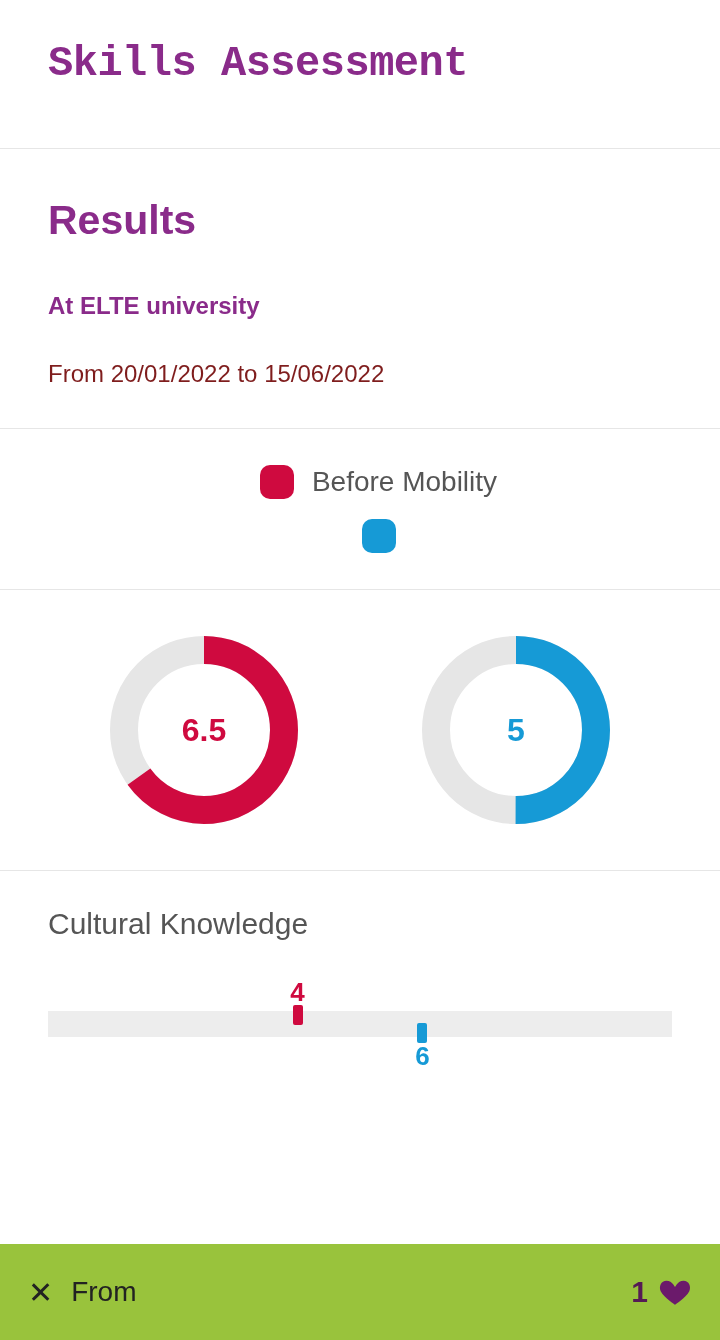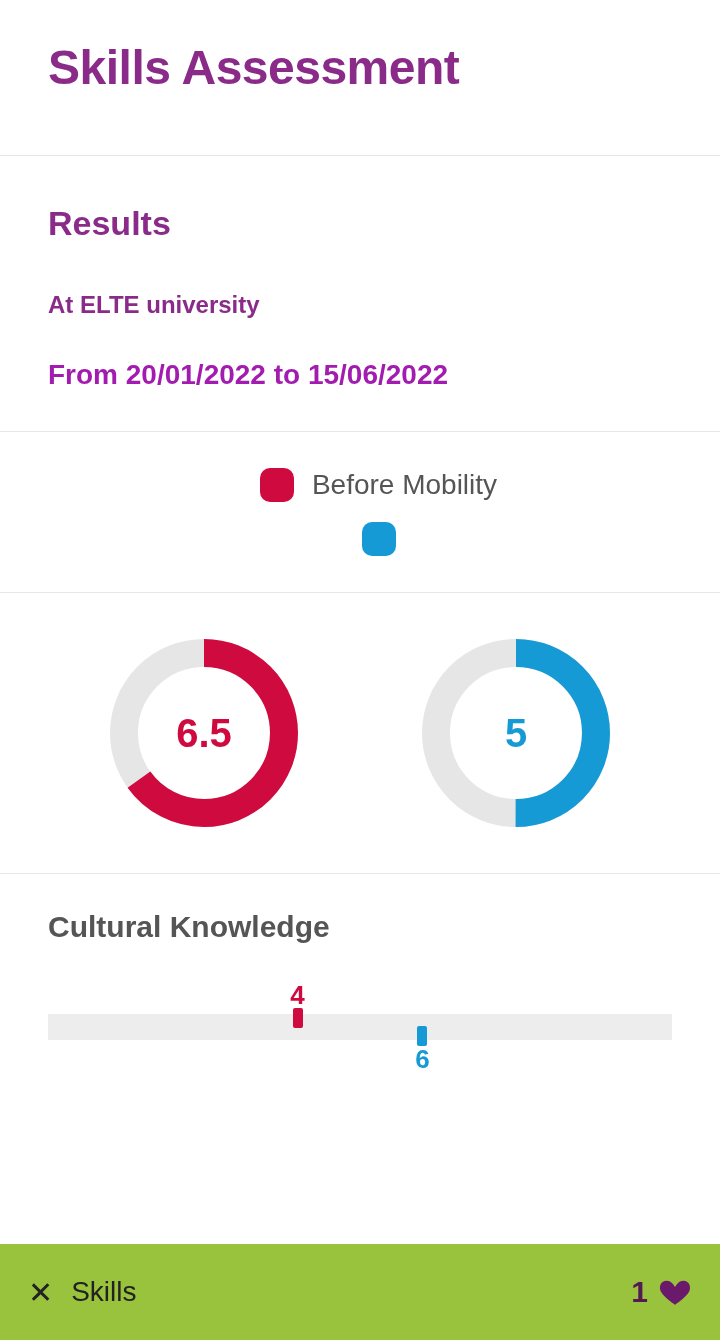--- a/index.html
+++ b/index.html
@@ -3,50 +3,51 @@
 <meta charset="utf-8">
 <style>
   * { box-sizing: border-box; margin: 0; padding: 0; }
   html, body { width: 720px; height: 1340px; font-family: -apple-system, BlinkMacSystemFont, "Segoe UI", Arial, sans-serif; background: #fff; color: #333; }
   .page { width: 720px; height: 1340px; position: relative; overflow: hidden; }
 
   .header {
     padding: 40px 48px 60px 48px;
   }
   .page-title {
-    font-size: 48px;
+    font-size: 42px;
     font-weight: 700;
     color: #8a2b8a;
     letter-spacing: -0.5px;
+    font-family: Liberation Mono, monospace;
   }
 
   .section {
     border-top: 1px solid #e6e6e6;
     padding: 48px 48px 40px 48px;
   }
   .section.legend-section { padding: 36px 48px 36px 48px; }
   .section.donuts-section { padding: 40px 48px 40px 48px; }
   .section.bars-section { padding: 36px 48px 36px 48px; }
 
   .results-heading {
-    font-size: 34px;
+    font-size: 41px;
     font-weight: 700;
     color: #8a2b8a;
     margin-bottom: 48px;
   }
   .subheading {
     font-size: 24px;
     font-weight: 700;
     color: #8a2b8a;
     margin-bottom: 40px;
   }
   .dates {
-    font-size: 28px;
-    color: #a21caf;
-    font-weight: 700;
+    font-size: 24px;
+    color: #7f1d1d;
+    font-weight: 400;
   }
 
   .legend {
     display: flex;
     flex-direction: column;
     align-items: center;
     gap: 20px;
   }
   .legend-row {
     display: flex;
@@ -76,29 +77,29 @@
     width: 200px;
     height: 200px;
   }
   .donut-wrap svg { width: 200px; height: 200px; }
   .donut-label {
     position: absolute;
     top: 0; left: 0; right: 0; bottom: 0;
     display: flex;
     align-items: center;
     justify-content: center;
-    font-size: 40px;
+    font-size: 32px;
     font-weight: 700;
   }
   .donut-label.before { color: #cf0a3f; }
   .donut-label.after  { color: #169ad6; }
 
   .skill-heading {
     font-size: 30px;
-    font-weight: 700;
+    font-weight: 400;
     color: #555;
     margin-bottom: 36px;
   }
   .bar-track {
     position: relative;
     height: 26px;
     background: #ededed;
     width: 100%;
   }
   .bar-marker {
@@ -212,21 +213,21 @@
         <span id="marker-after" class="bar-marker after" style="left: 60%;"></span>
         <span id="value-before" class="bar-value before" style="left: 40%;">4</span>
         <span id="value-after" class="bar-value after" style="left: 60%;">6</span>
       </div>
     </div>
   </div>
 
   <div class="footer">
     <button class="close-btn">
       <span class="close-x">✕</span>
-      <span>Skills</span>
+      <span>From</span>
     </button>
     <div class="likes">
       <span class="likes-count">1</span>
       <svg class="heart" viewBox="0 0 24 24">
         <path fill="#6b1a6b" d="M12 21s-7.5-4.7-10-9.3C.3 8.1 2.2 4 6 4c2.1 0 3.7 1.2 4.7 2.6l1.3 1.8 1.3-1.8C14.3 5.2 15.9 4 18 4c3.8 0 5.7 4.1 4 7.7C19.5 16.3 12 21 12 21z"></path>
       </svg>
     </div>
   </div>
 
 </div>

